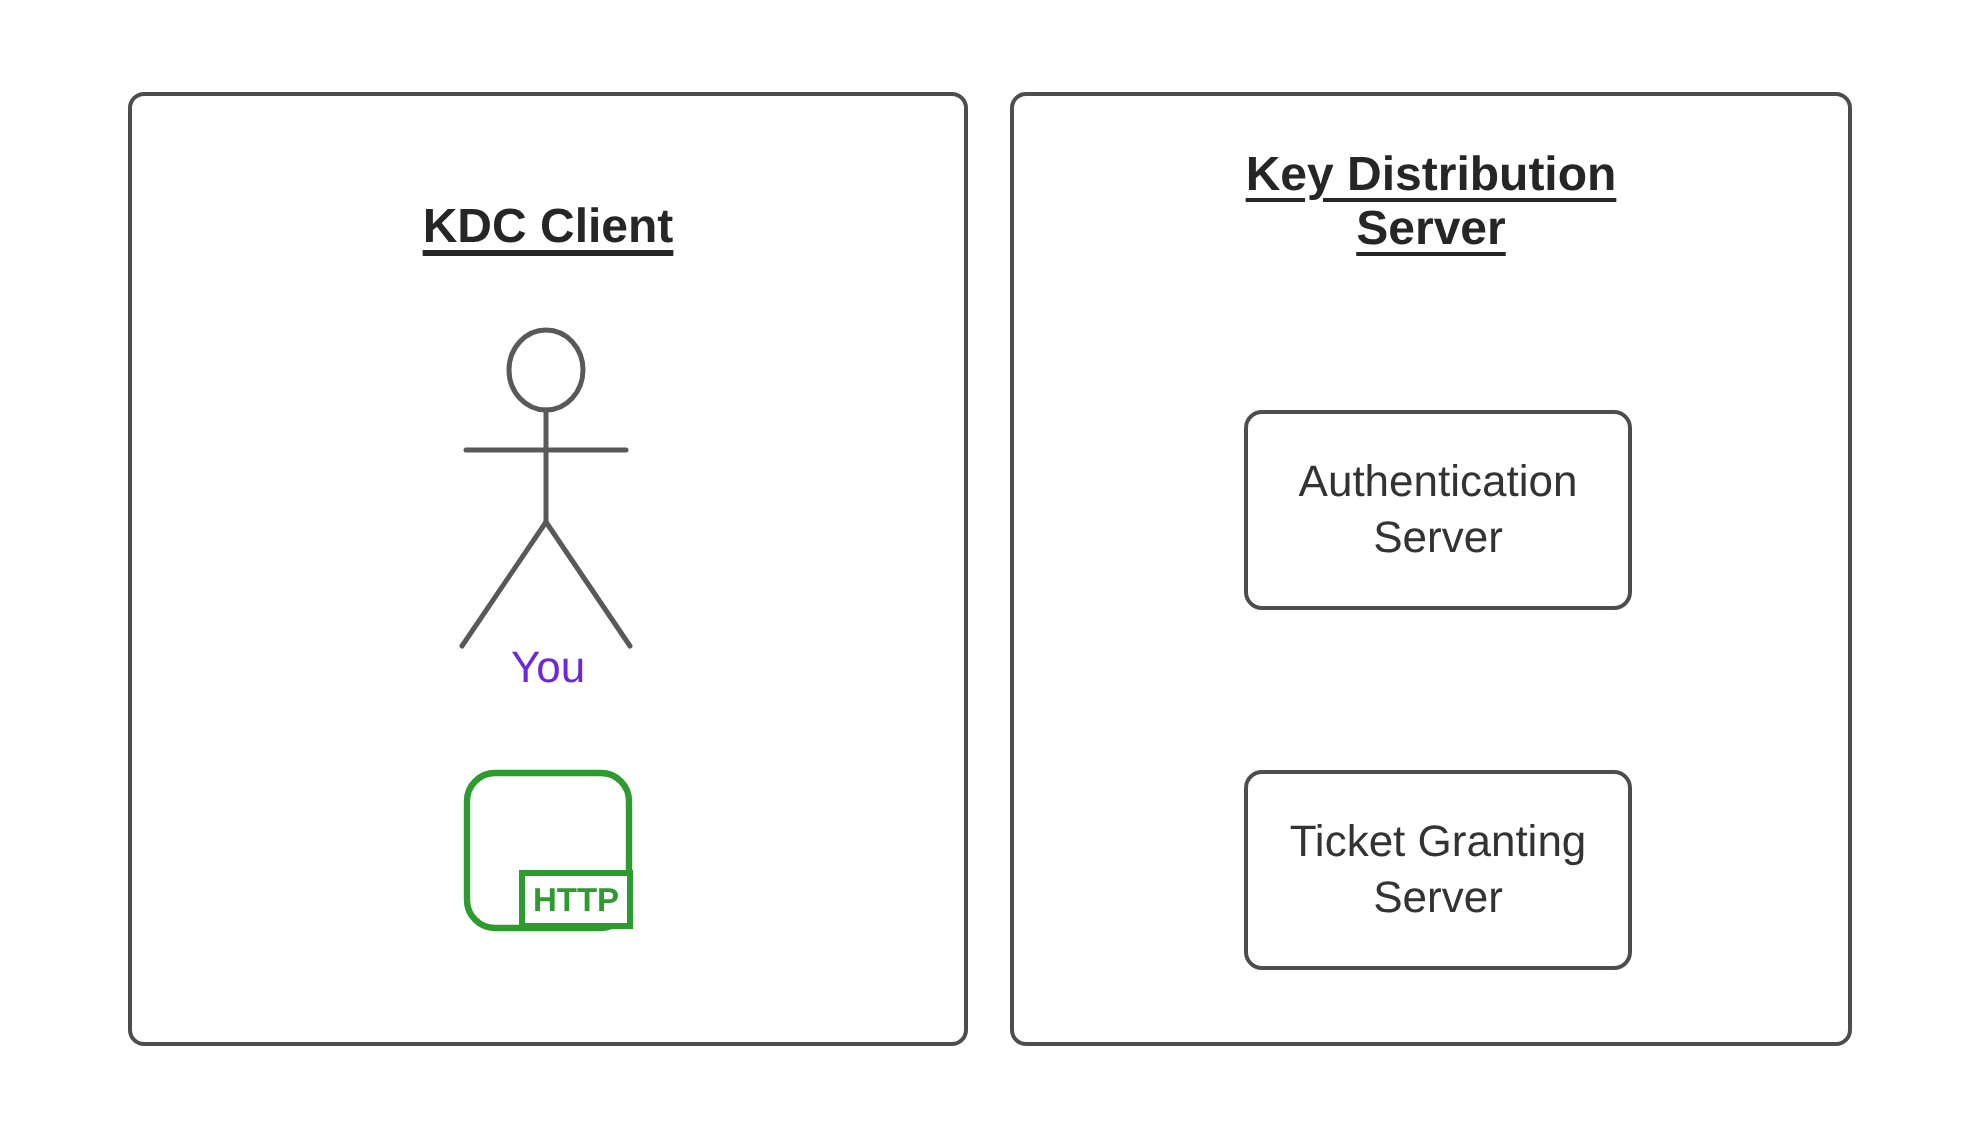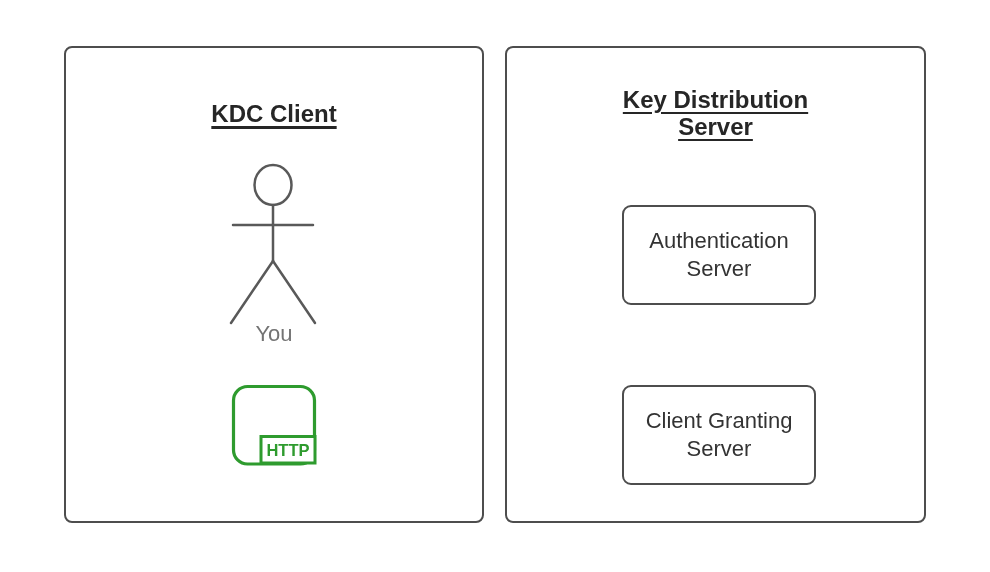--- a/index.html
+++ b/index.html
@@ -34,30 +34,30 @@
     text-align: center;
     font-size: 24px;
     font-weight: bold;
     line-height: 27px;
     color: #262626;
     text-decoration: underline;
     text-decoration-thickness: 2.5px;
     text-underline-offset: 4px;
   }
   .panel-left  .panel-title { top: 52px; }
-  .panel-right .panel-title { top: 38px; text-decoration: underline; }
+  .panel-right .panel-title { top: 26px; text-decoration: underline; }
 
   .diagram-label {
     position: absolute;
     left: 0;
     width: 100%;
     text-align: center;
     font-size: 22px;
     line-height: 27px;
-    color: #737373;
+    color: #6d28d9;
   }
   .you-label     { top: 272px; }
   .service-label { top: 424px; }
 
   .actor-svg {
     position: absolute;
     left: 157px;
     top: 110px;
     width: 100px;
     height: 170px;
@@ -126,19 +126,19 @@
 
     <div class="server-node node-auth">
       <div>
         <span>Authentication</span><br>
         <span>Server</span>
       </div>
     </div>
 
     <div class="server-node node-ticket">
       <div>
-        <span>Client Granting</span><br>
+        <span>Ticket Granting</span><br>
         <span>Server</span>
       </div>
     </div>
   </div>
 
 </div>
 
 </body></html>

